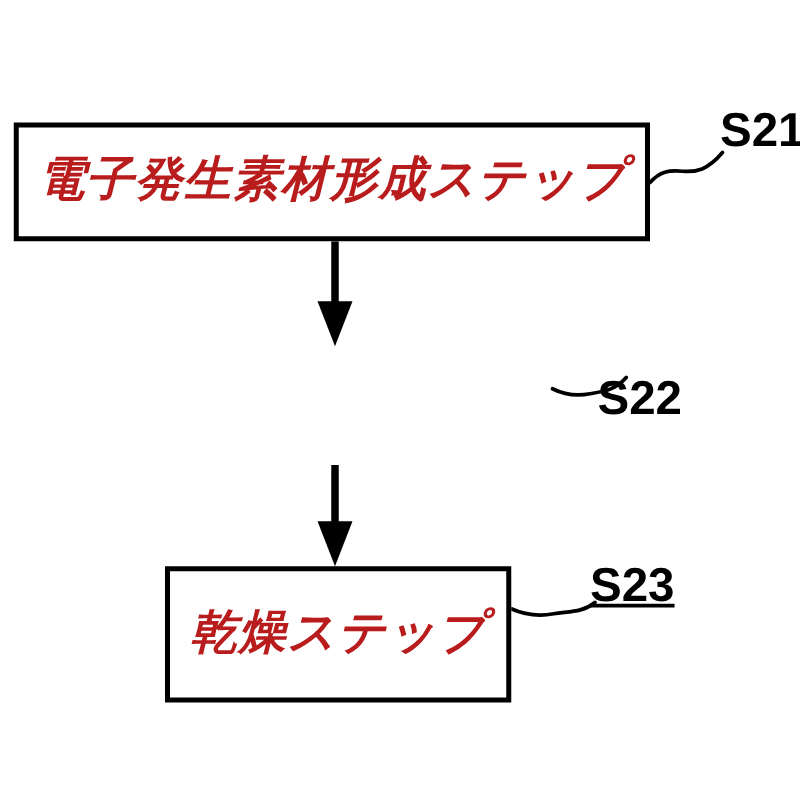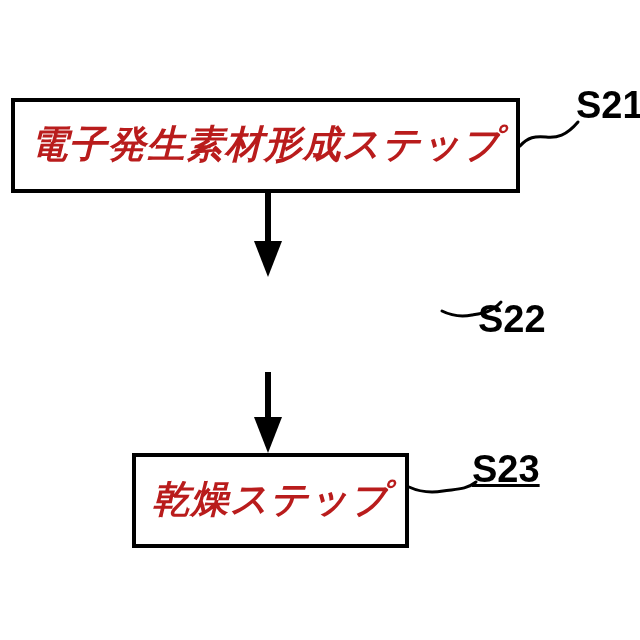--- a/index.html
+++ b/index.html
@@ -36,21 +36,21 @@
     font-size: 38px;
     font-weight: bold;
     letter-spacing: 1px;
     white-space: nowrap;
     line-height: 1;
     padding-bottom: 4px;
     font-style: italic;
   }
   .box-1 { left: 11px;  top: 98px;  width: 509px; height: 95px; }
   .box-2 { left: 93px;  top: 277px; width: 349px; height: 95px; }
-  .box-3 { left: 132px; top: 453px; width: 277px; height: 95px; }
+  .box-3 { left: 132px; top: 453px; width: 277px; height: 109px; }
   .ref-label {
     position: absolute;
     color: #000000;
     font-size: 38px;
     font-weight: bold;
     line-height: 1;
     white-space: nowrap;
   }
   .ref-1 { left: 576px; top: 86px; }
   .ref-2 { left: 478px; top: 272px; margin-top: 28px; }

